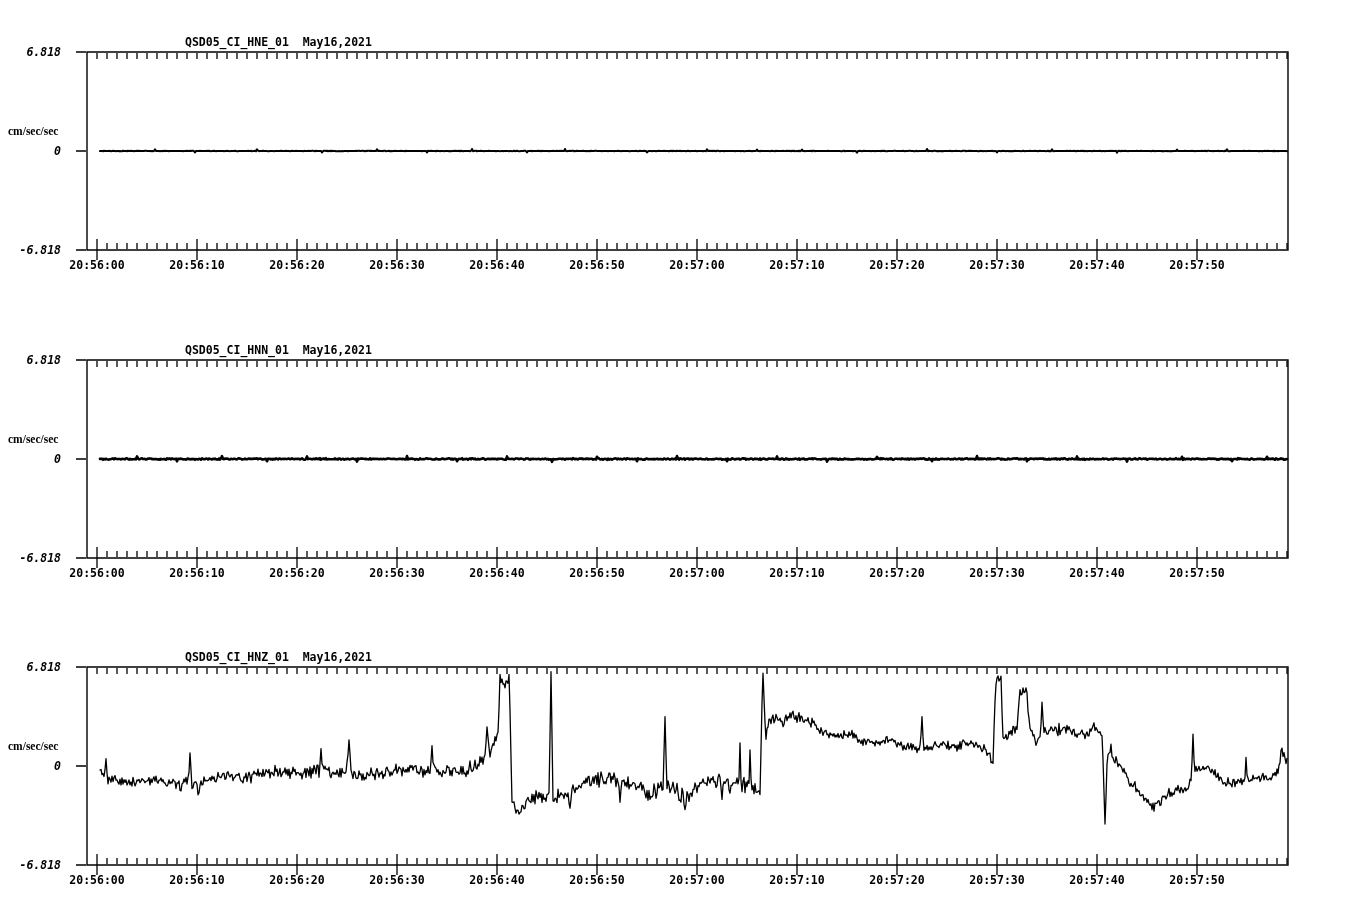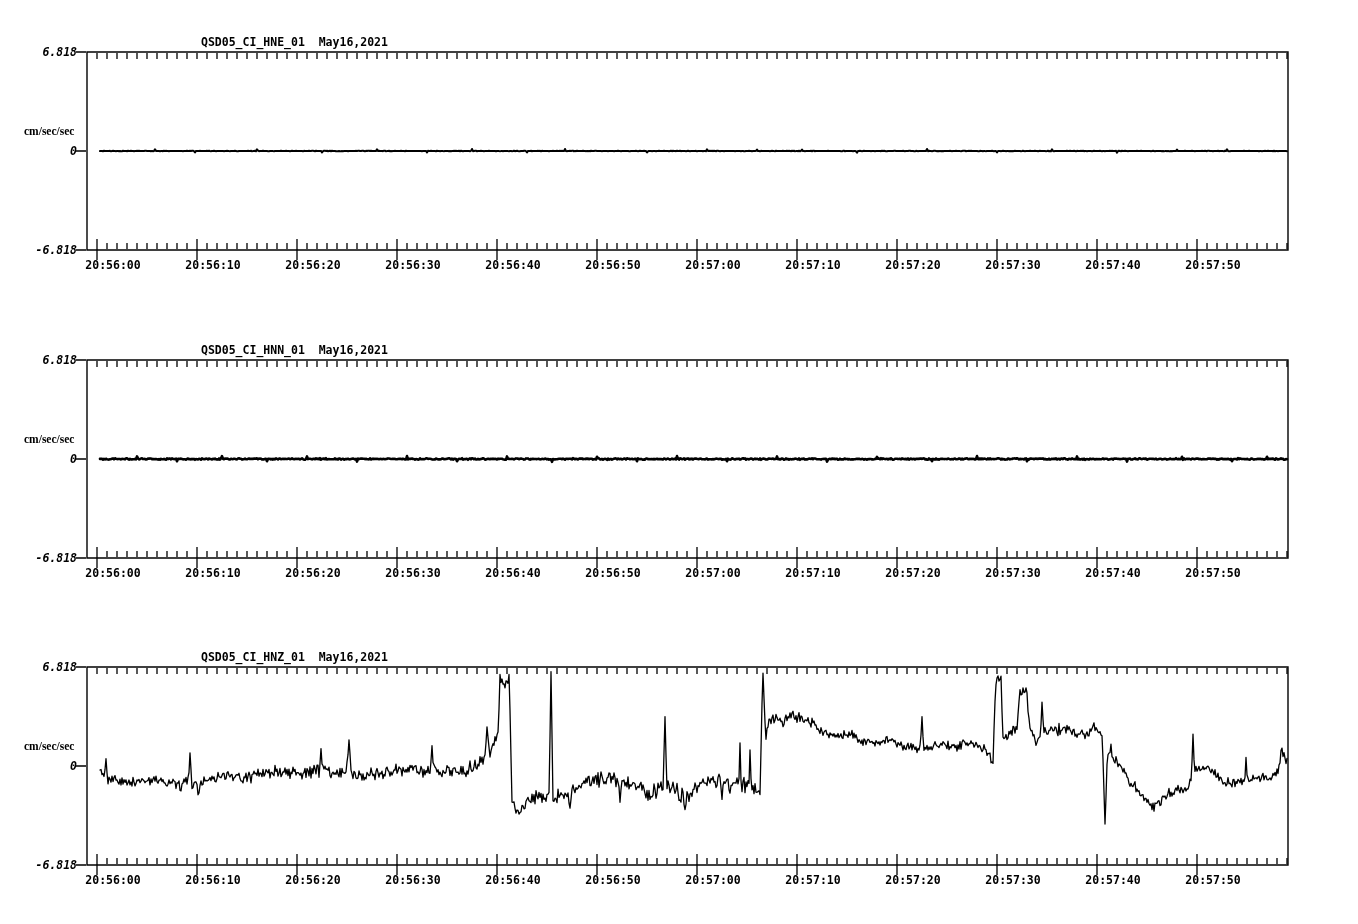--- a/index.html
+++ b/index.html
@@ -1,18 +1,18 @@
 <!DOCTYPE html>
 <html><head>
 <meta charset="utf-8">
 <style>
   html,body{margin:0;padding:0;background:#fff;}
   .screen{position:relative;width:1358px;height:924px;background:#ffffff;overflow:hidden;}
   .mono{font:bold 11.5px "DejaVu Sans Mono", monospace;color:#000;white-space:pre;line-height:14px;}
-  .panel{position:absolute;left:16px;width:1110px;height:198px;}
+  .panel{position:absolute;left:0;width:1110px;height:198px;}
   .p0{top:52px}.p1{top:360px}.p2{top:667px}
   .panel-title{position:absolute;left:185px;top:-17px;}
   .ylab{position:absolute;left:0;width:61px;text-align:right;font-style:italic;}
   .ylab-max{top:-7px}
   .ylab-zero{top:92px}
   .ylab-min{top:191px}
   .ylab-units{position:absolute;left:8px;top:72px;font-family:Liberation Serif, serif;}
   .xlab{position:absolute;width:58px;text-align:center;top:206px;}
   #plot-canvas{position:absolute;left:0;top:0;}
 </style>

